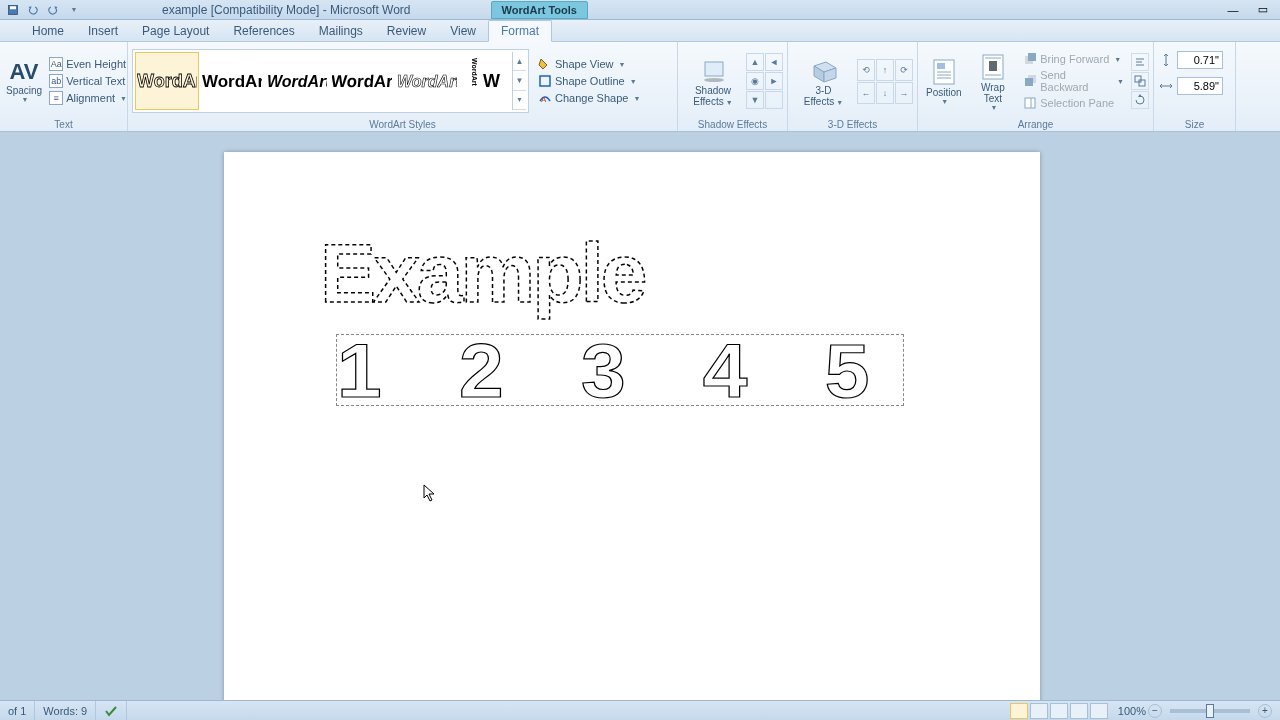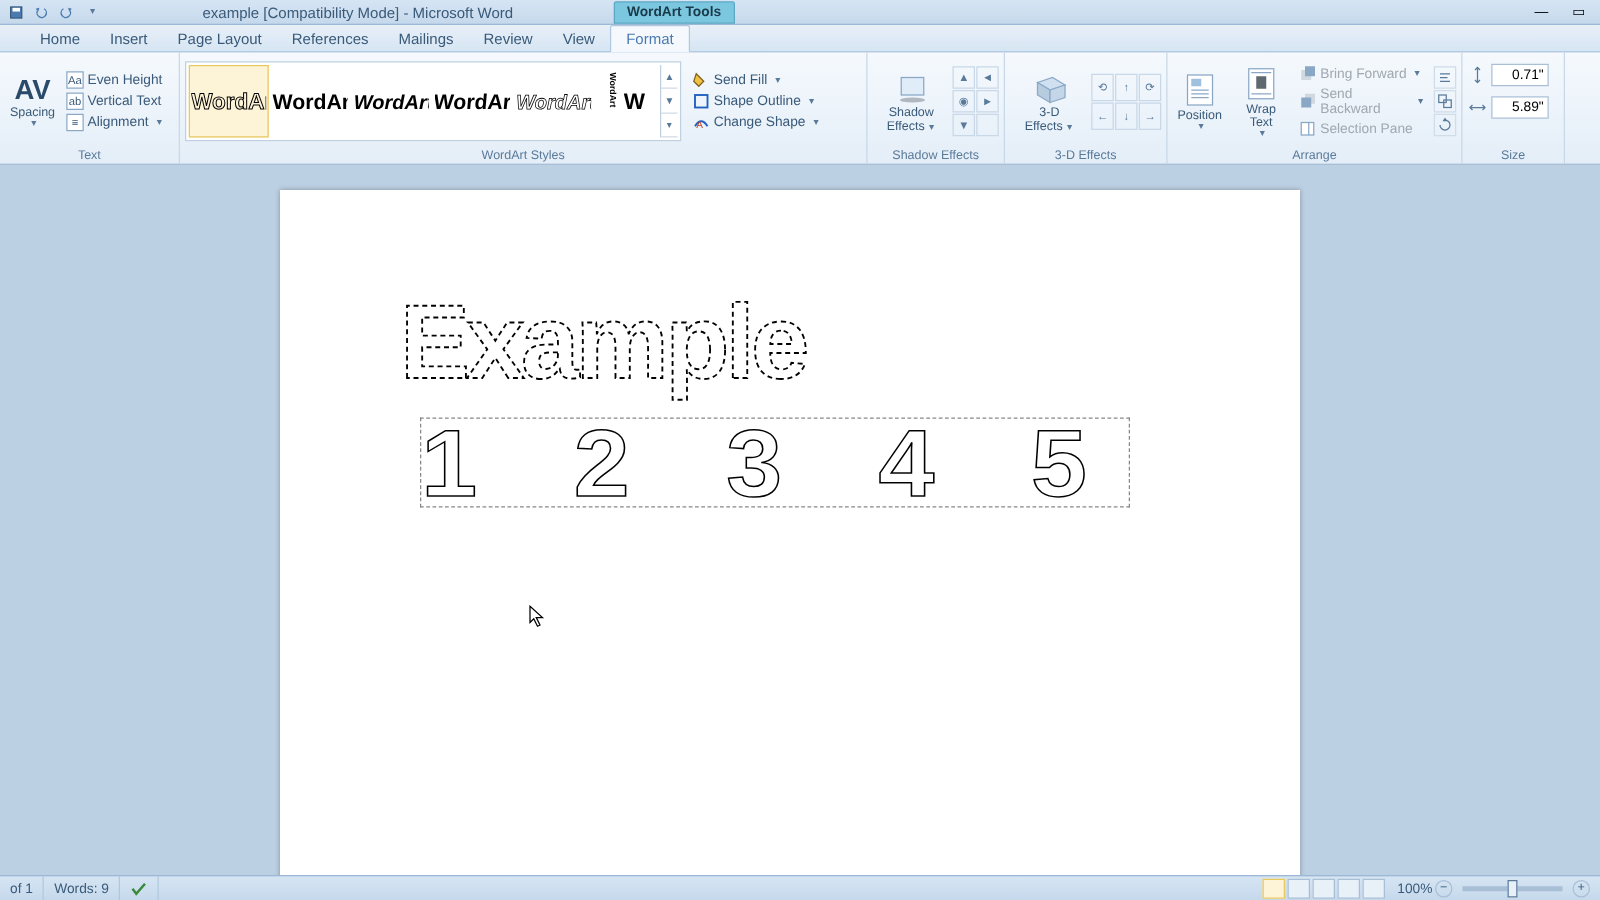--- a/index.html
+++ b/index.html
@@ -131,21 +131,21 @@
   <div class="tab">Page Layout</div>
   <div class="tab">References</div>
   <div class="tab">Mailings</div>
   <div class="tab">Review</div>
   <div class="tab">View</div>
   <div class="tab active">Format</div>
 </div>
 
 <div class="ribbon">
 
-  <div class="group text-group" style="width:144px">
+  <div class="group text-group" style="width:128px">
     <div class="group-body">
       <div class="big-btn">
         <div class="icon">AV</div>
         <div class="lbl">Spacing</div>
         <span class="drop-arrow">▼</span>
       </div>
       <div class="text-small-btns">
         <div class="text-small-btn">
             <span class="ic">Aa</span>
             <span>Even Height</span>
@@ -208,21 +208,21 @@
           <div>▾</div>
         </div>
       </div>
       <div class="shape-btns">
         <div class="shape-btn">
             <span class="ic">
               <svg width="14" height="14">
                 <path d="M3 2 L9 8 L5 12 L1 8 Z" fill="#f0c040" stroke="#806020"></path>
               </svg>
             </span>
-            <span>Send Fill</span>
+            <span>Shape View</span>
             <span class="drop-arrow">▼</span>
           </div>
         <div class="shape-btn">
             <span class="ic">
               <svg width="14" height="14">
                 <rect x="2" y="2" width="10" height="10" fill="none" stroke="#2060c0" stroke-width="1.5"></rect>
               </svg>
             </span>
             <span>Shape Outline</span>
             <span class="drop-arrow">▼</span>

